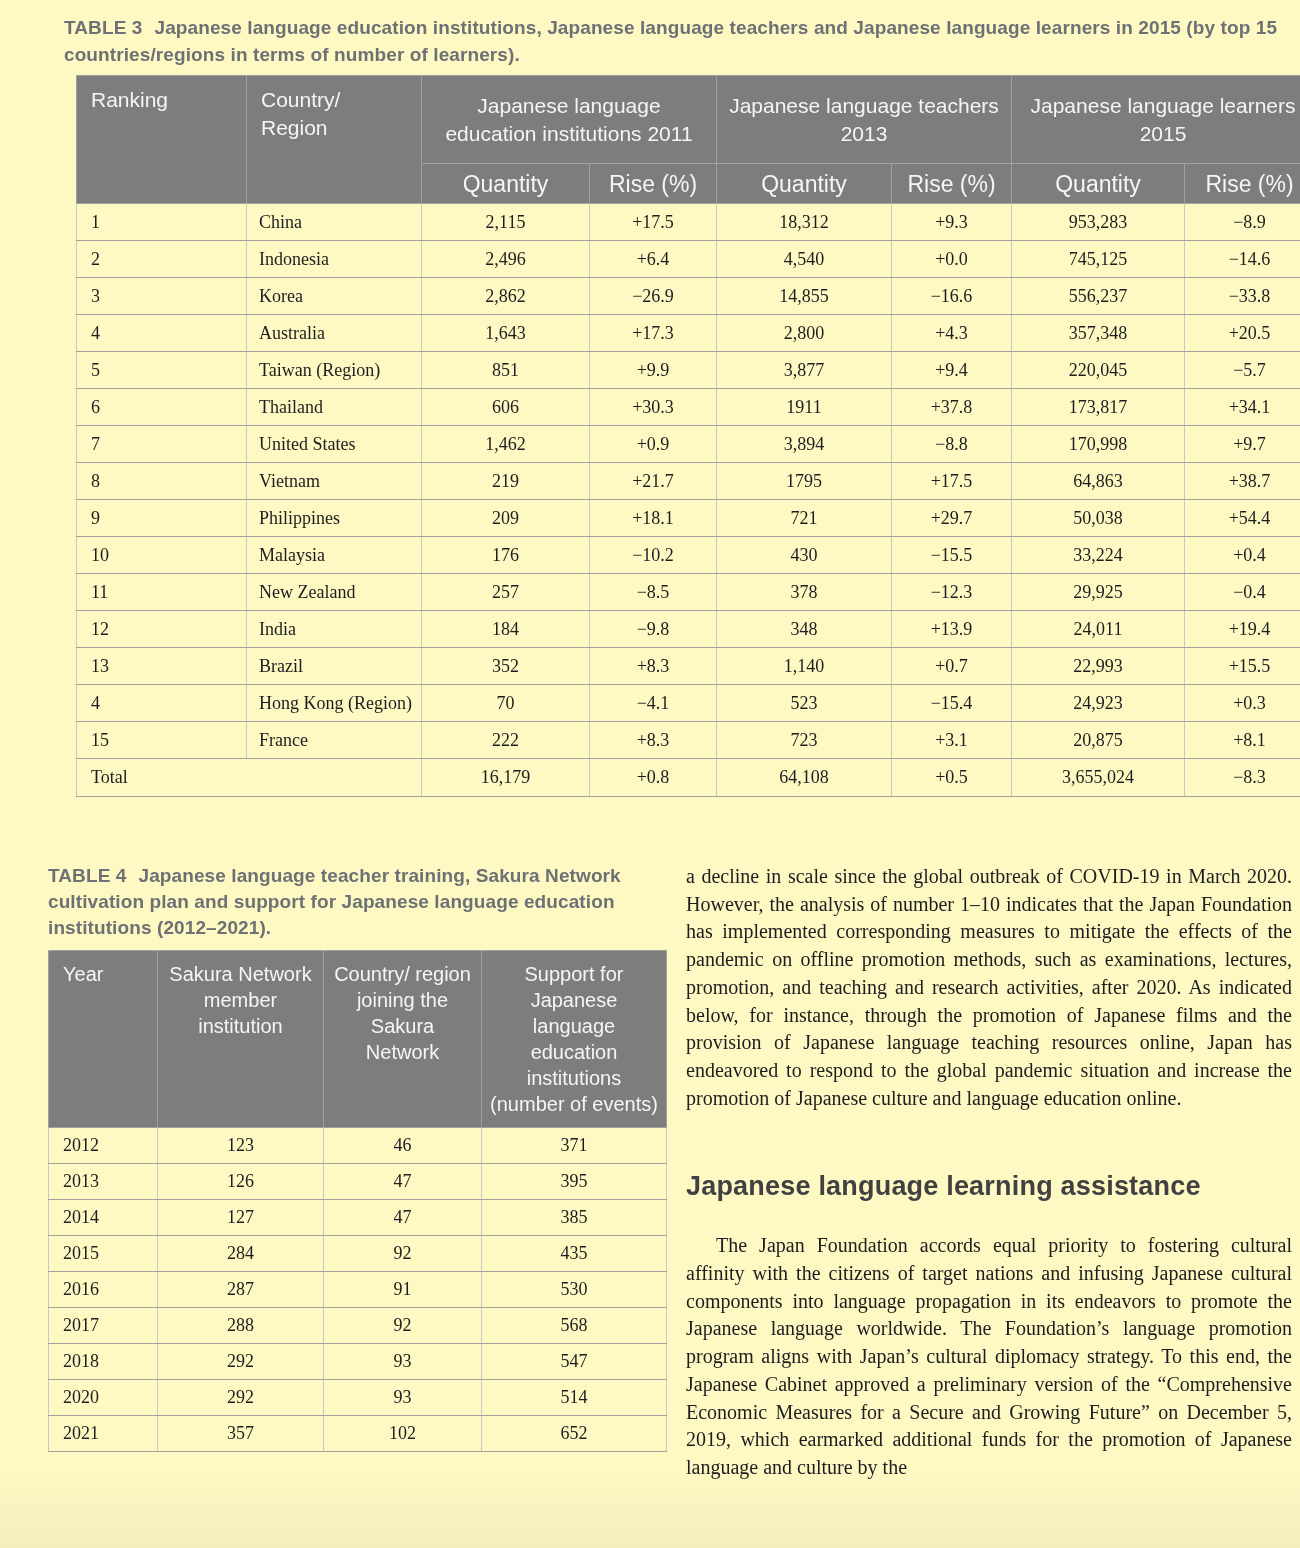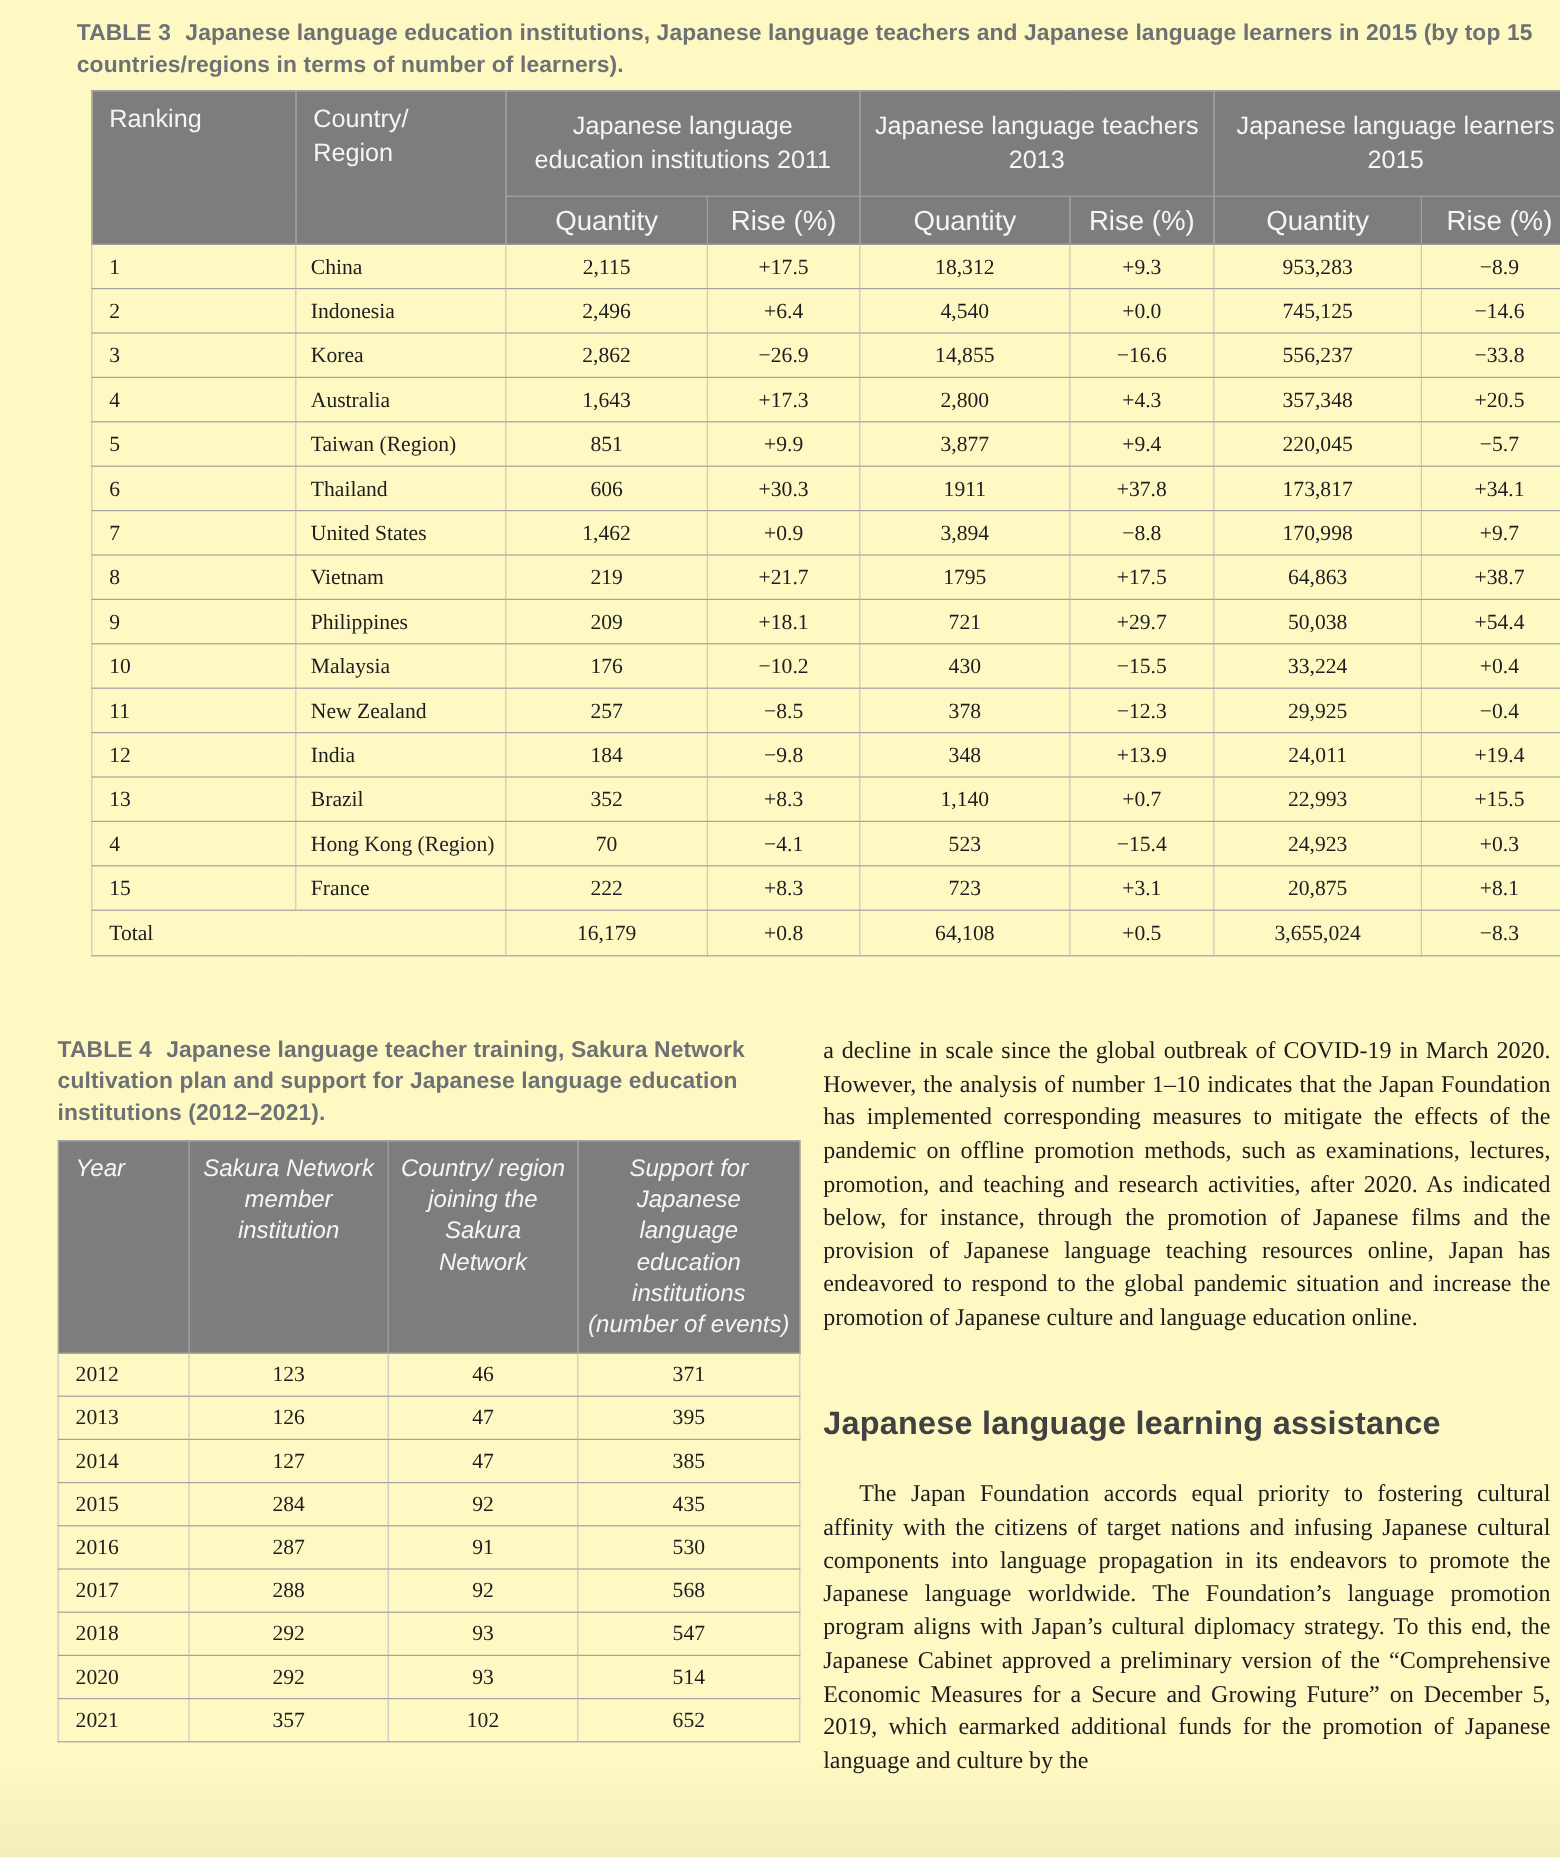--- a/index.html
+++ b/index.html
@@ -73,21 +73,21 @@
   
   .bottom {
     display: flex;
     gap: 20px;
     margin: 66px 16px 0 24px;
     align-items: flex-start;
   }
   .left-col { width: 618px; flex: 0 0 618px; }
   .caption4 { margin-bottom: 4px; line-height: 26px; }
   .t4 { width: 618px; margin-top: 9px; }
-  .t4 thead tr { height: 144px; font-style: italic; }
+  .t4 thead tr { height: 144px; }
   .t4 th {
     font-size: 20px;
     line-height: 26px;
     text-align: center;
     vertical-align: top;
     padding: 10px 8px;
   }
   .t4 th.th-year { text-align: left; padding-left: 14px; }
   .t4 td { height: 36px; }
 

